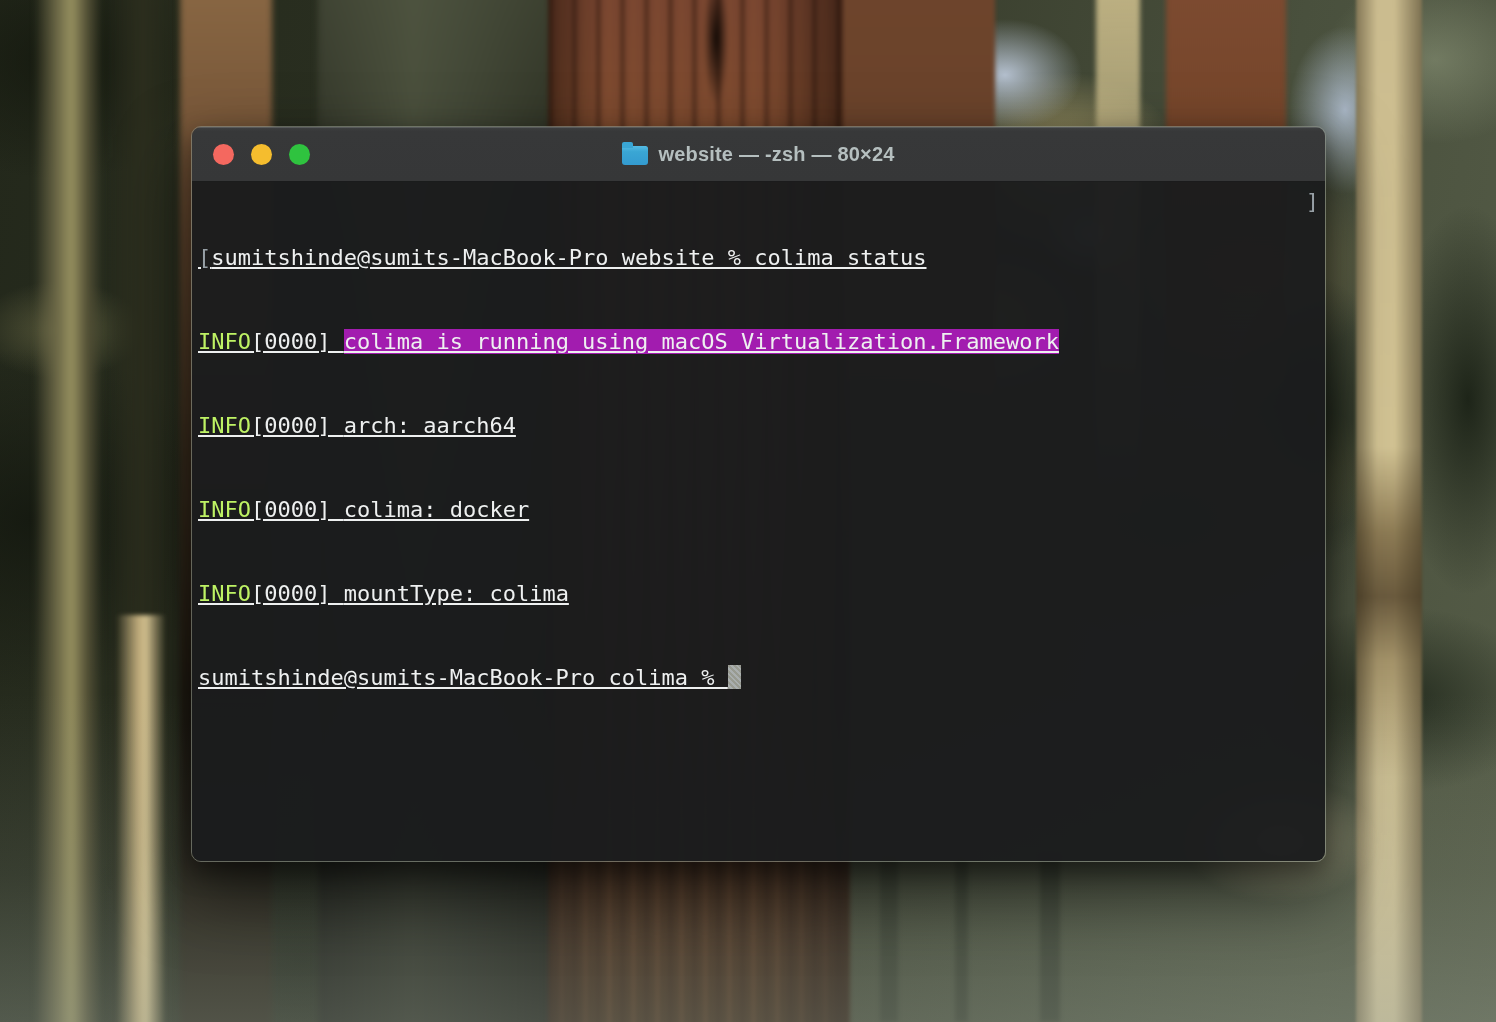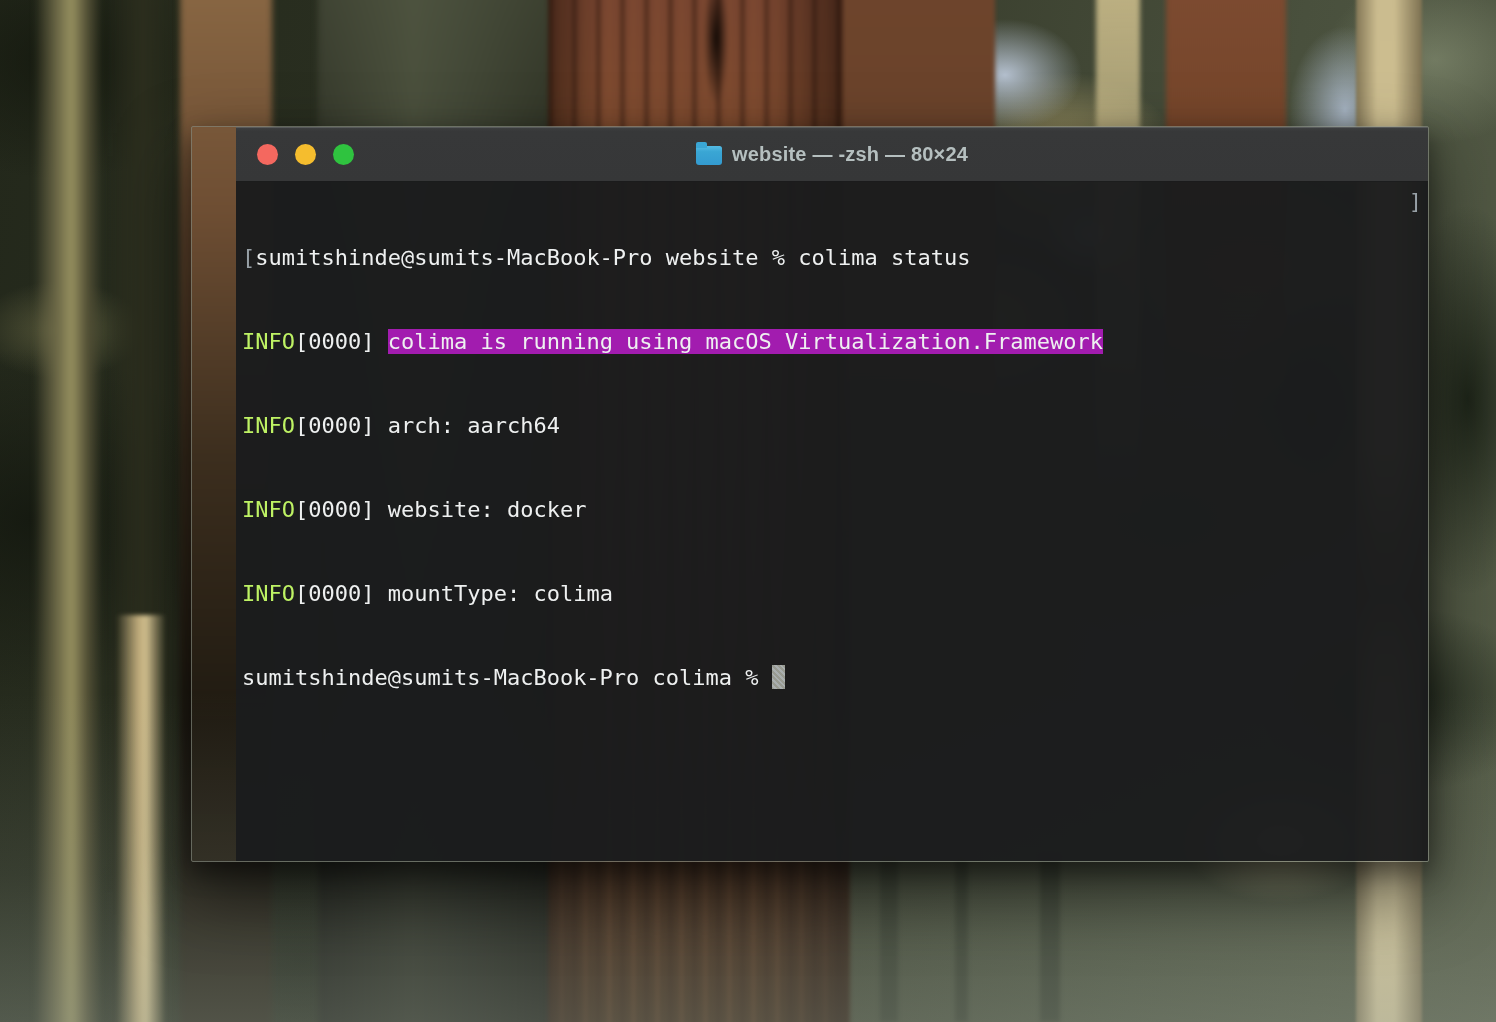--- a/index.html
+++ b/index.html
@@ -60,40 +60,40 @@
   #sil-1 { left:880px; width:18px; top:855px; height:167px; }
   #sil-2 { left:955px; width:13px; top:855px; height:167px; }
   #sil-3 { left:1040px; width:20px; top:855px; height:167px; }
   #wl-mist { left:0; right:0; bottom:0; height:330px;
     background:linear-gradient(0deg, rgba(150,160,148,.40), rgba(150,160,148,.16) 45%, rgba(150,160,148,0)); }
   #wl-glow { left:1130px; top:740px; width:300px; height:200px;
     background:radial-gradient(ellipse 140px 90px at 50% 50%, rgba(222,210,168,.55), rgba(222,210,168,0) 70%);
     filter:blur(2px); }
 
   
-  #terminal-window { position:absolute; left:191px; top:126px; width:1238px; height:736px;
-    border-radius:2px; border:1px solid rgba(130,136,126,.65); overflow:hidden;
-    box-shadow:0 30px 70px rgba(0,0,0,.55), 0 10px 25px rgba(0,0,0,.4);padding-left:44px; }
+  #terminal-window { position:absolute; left:191px; top:126px; width:1135px; height:736px;
+    border-radius:10px; border:1px solid rgba(130,136,126,.65); overflow:hidden;
+    box-shadow:0 30px 70px rgba(0,0,0,.55), 0 10px 25px rgba(0,0,0,.4); }
   #titlebar { height:54px; background:linear-gradient(180deg,#3e4041 0%,#373839 8%,#363738 100%);
     position:relative; display:flex; align-items:center;
     box-shadow:inset 0 1px 0 rgba(255,255,255,.14), 0 1px 0 rgba(0,0,0,.6); }
   #lights { display:flex; gap:17px; padding-left:21px; }
   .light { width:21px; height:21px; border-radius:50%; }
   #title-wrap { position:absolute; left:0; right:0; display:flex; justify-content:center;
     align-items:center; pointer-events:none; }
   #folder-icon { width:26px; height:19px; border-radius:2.5px 2.5px 3px 3px; position:relative;
     margin-right:10px; margin-top:2px;
     background:linear-gradient(180deg,#55bce4 0%,#3aa6d4 30%,#339bd0 100%); }
   #folder-icon::before { content:""; position:absolute; top:-4px; left:0; width:11px; height:6px;
     background:#3aa6d4; border-radius:2px 2px 0 0; }
   #window-title { font-size:20px; font-weight:bold; color:#b5bfbf; letter-spacing:.2px; }
   #screen { height:682px; background:rgba(27,28,29,.97); padding:7px 6px;
     font-family:"DejaVu Sans Mono", monospace; font-size:22px; line-height:28px;
     color:#eef0f0; white-space:pre; position:relative; }
-  .line { height:28px; }
+  .line { height:28px;text-decoration:underline; }
   .mark { color:#97a0a6; }
   .mark-right { position:absolute; top:7px; right:6px; }
   .info { color:#bef264; }
   .sel { background:#a21caf; }
   #terminal-cursor { display:inline-block; width:13px; height:24px; vertical-align:-4px;
     background:#a9aeae;
     background-image:repeating-linear-gradient(45deg, rgba(120,118,90,.35) 0 2px, rgba(0,0,0,0) 2px 4px); }
 </style>
 </head>
 <body>
@@ -128,18 +128,18 @@
     <div id="title-wrap">
       <span id="folder-icon"></span>
       <span id="window-title">website — -zsh — 80×24</span>
     </div>
   </div>
 
   <div id="screen">
     <div class="line"><span class="mark">[</span><span>sumitshinde@sumits-MacBook-Pro website % colima status</span></div>
     <div class="line"><span class="info">INFO</span><span>[0000] </span><span class="sel">colima is running using macOS Virtualization.Framework</span></div>
     <div class="line"><span class="info">INFO</span><span>[0000] </span><span>arch: aarch64</span></div>
-    <div class="line"><span class="info">INFO</span><span>[0000] </span><span>website: docker</span></div>
+    <div class="line"><span class="info">INFO</span><span>[0000] </span><span>colima: docker</span></div>
     <div class="line"><span class="info">INFO</span><span>[0000] </span><span>mountType: colima</span></div>
     <div class="line"><span>sumitshinde@sumits-MacBook-Pro colima % </span><span id="terminal-cursor"></span></div>
     <span class="mark mark-right">]</span>
   </div>
 </div>
 
 </body></html>

